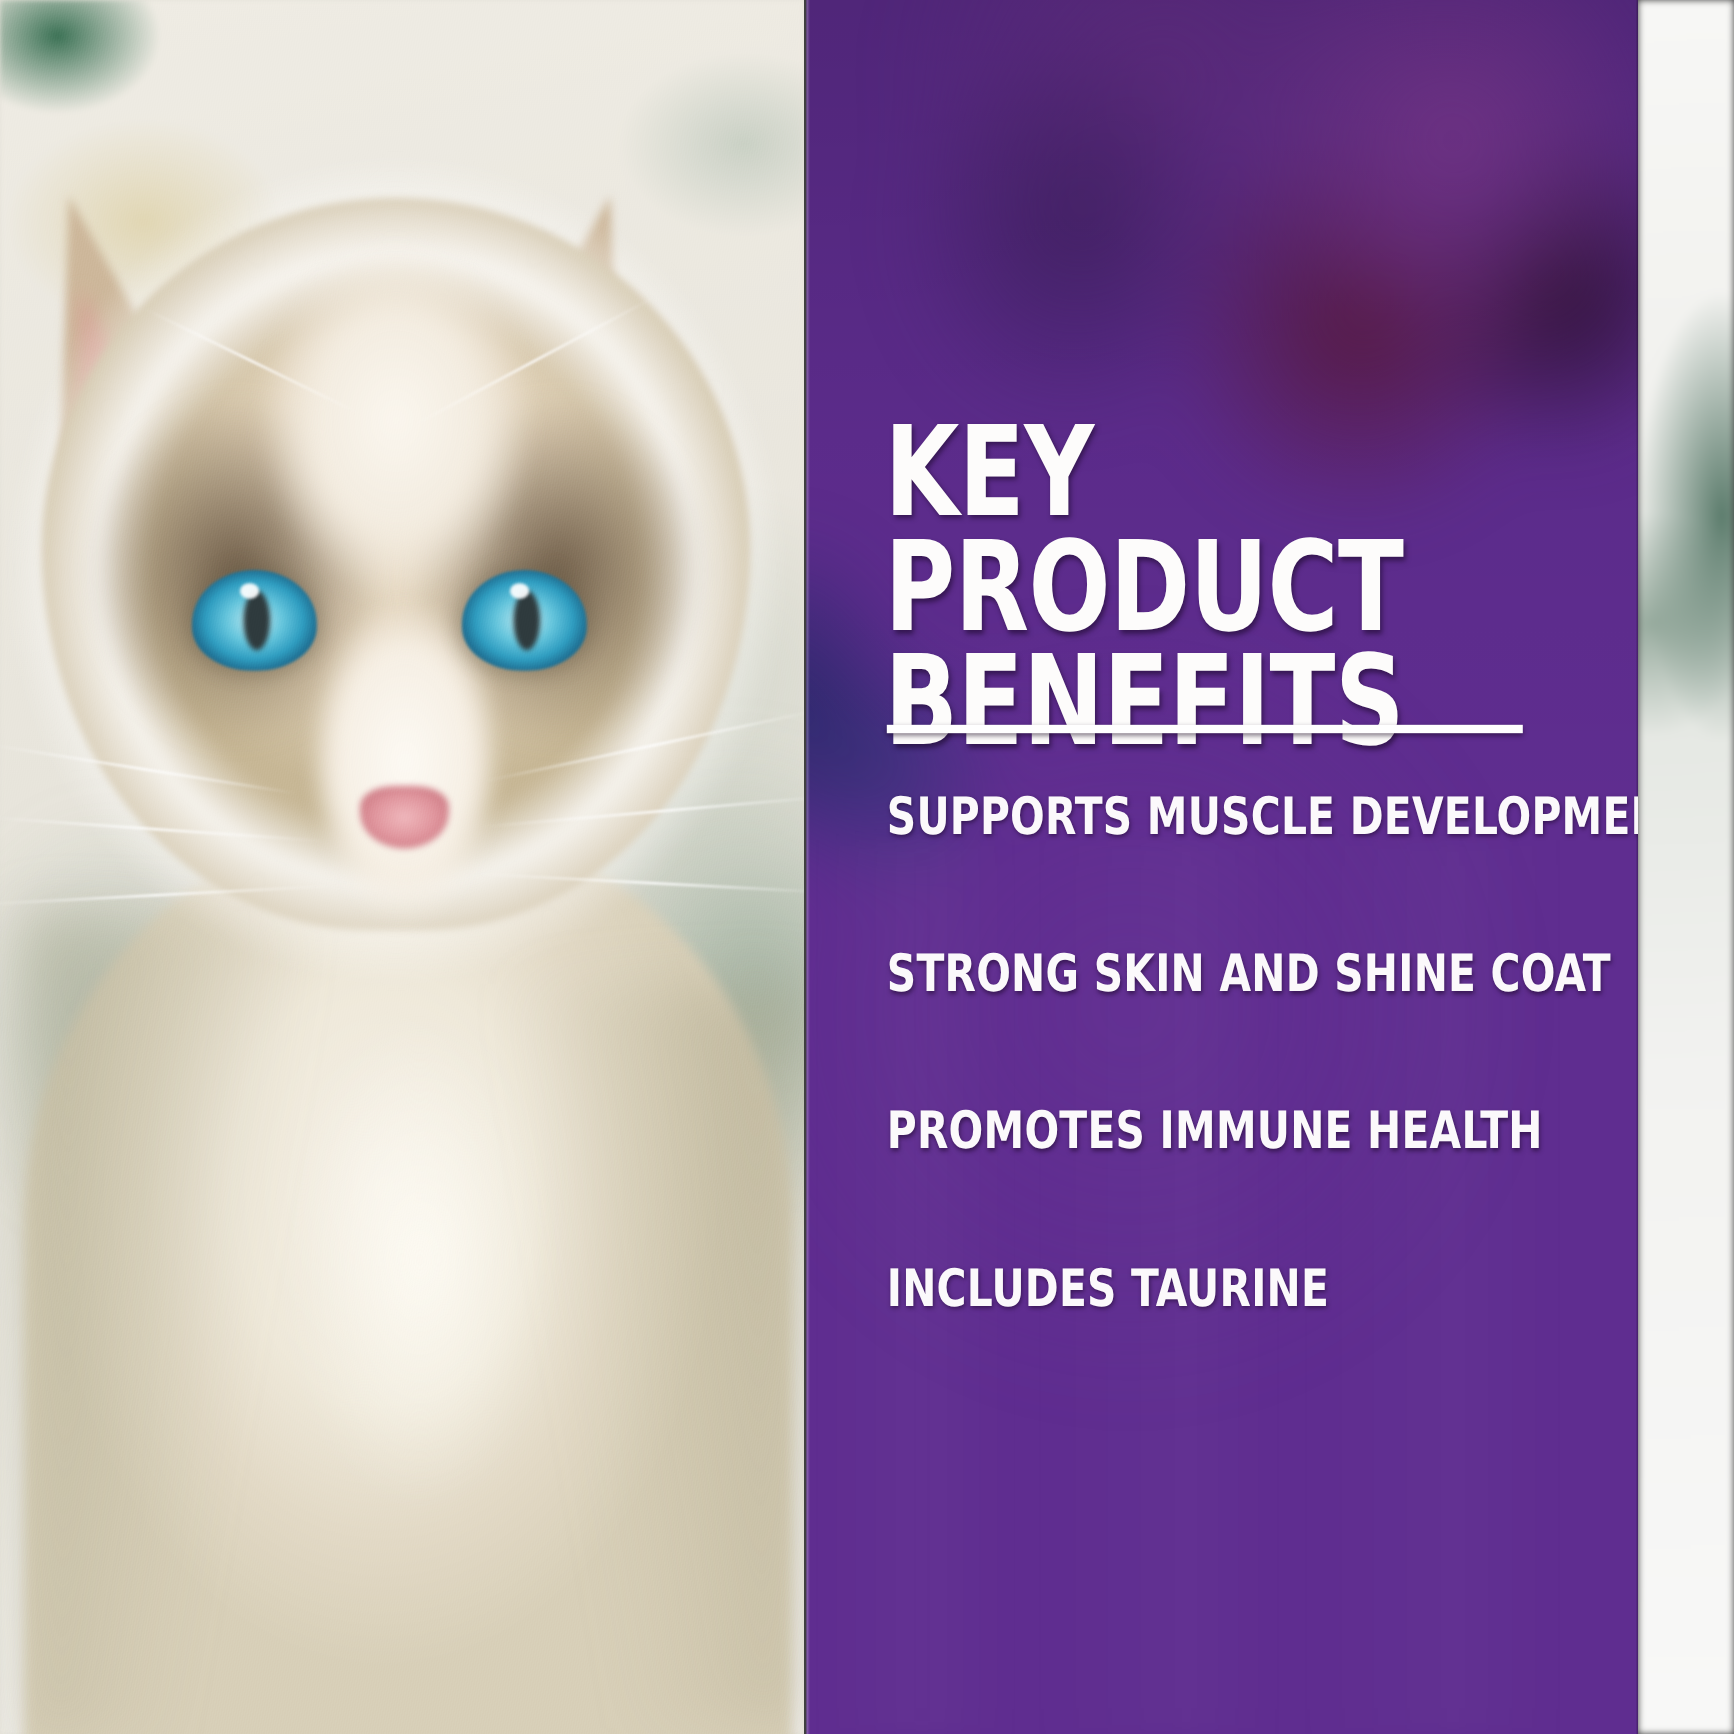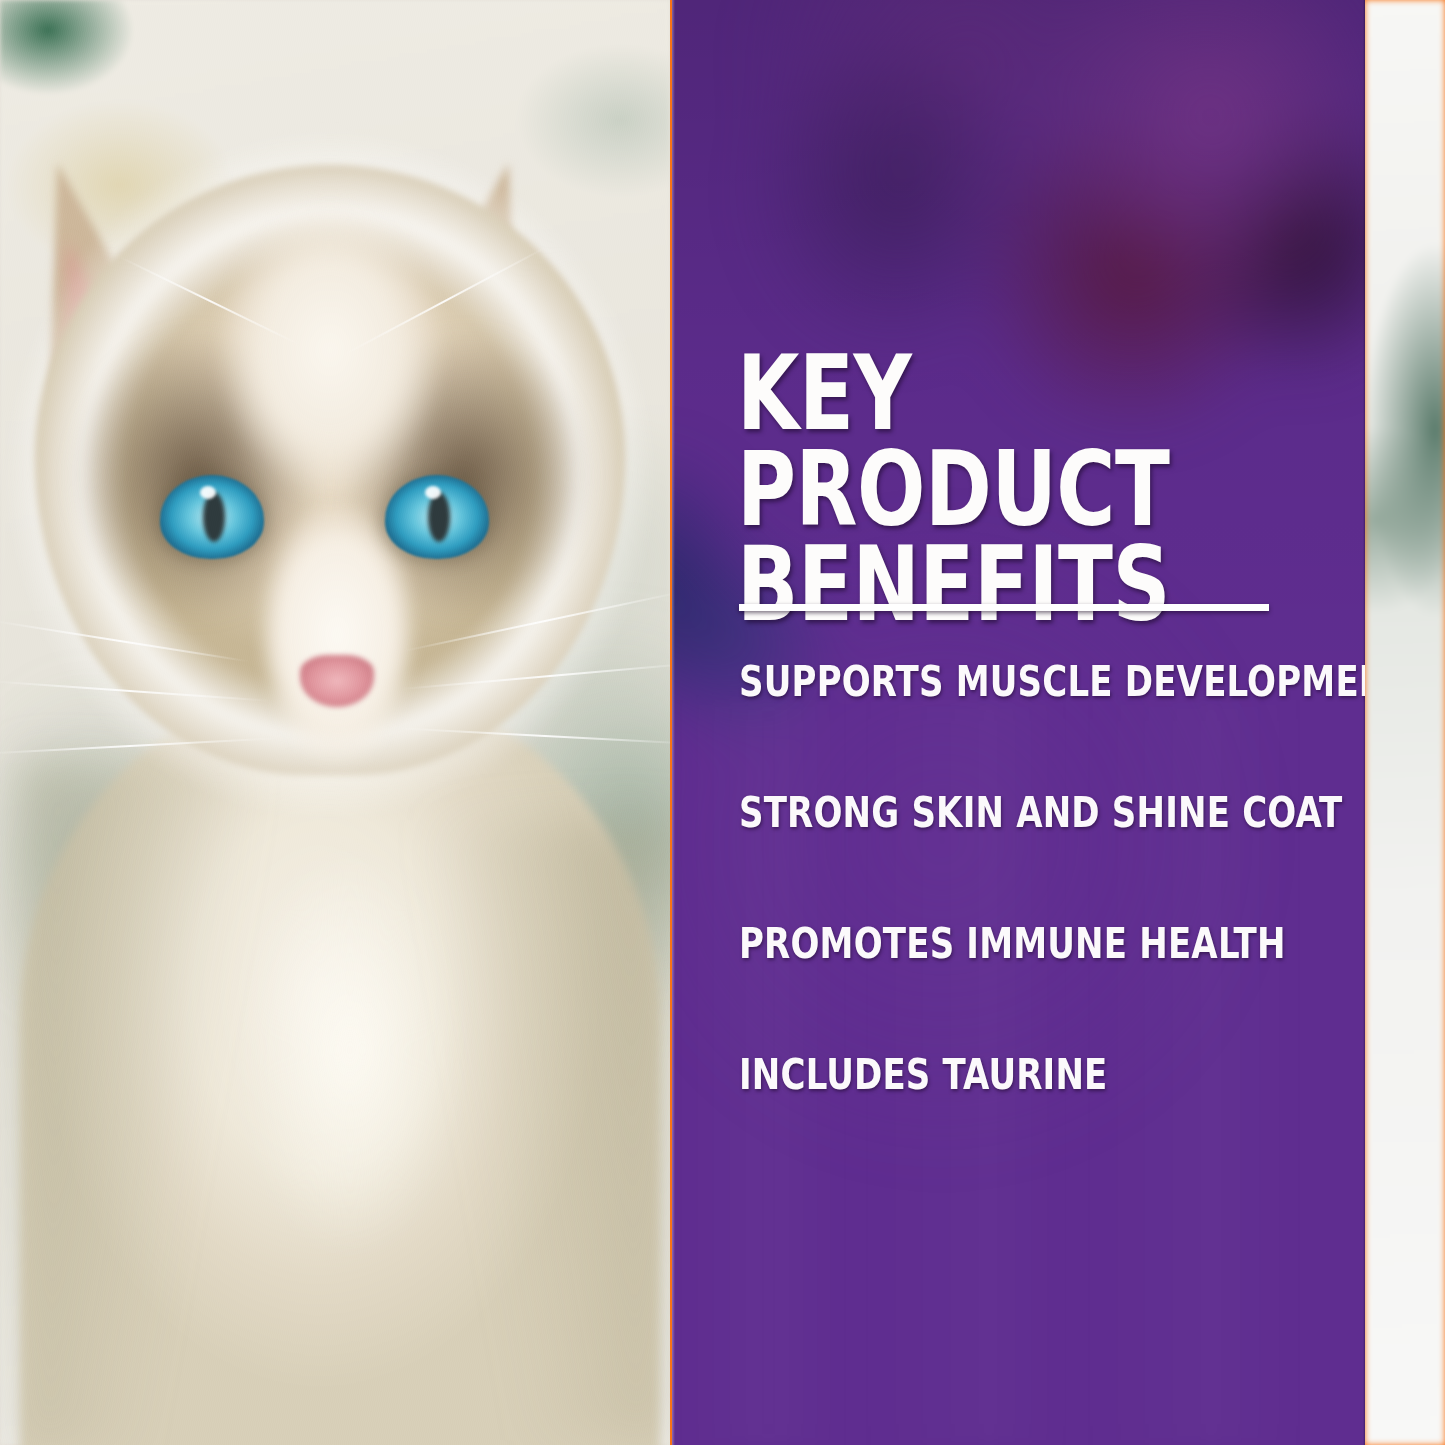--- a/index.html
+++ b/index.html
@@ -6,21 +6,21 @@
   body{
     font-family:"Liberation Sans", sans-serif;
     -webkit-font-smoothing:antialiased;
   }
 
   .canvas{
     position:relative;
     width:1445px;
     height:1445px;
     overflow:hidden;
-    background:#f97316;
+    background:#404040;
   }
 
   
   .photo{
     position:absolute;
     left:0; top:0;
     width:670px; height:1445px;
     overflow:hidden;
     background:#e6e3da;
   }

